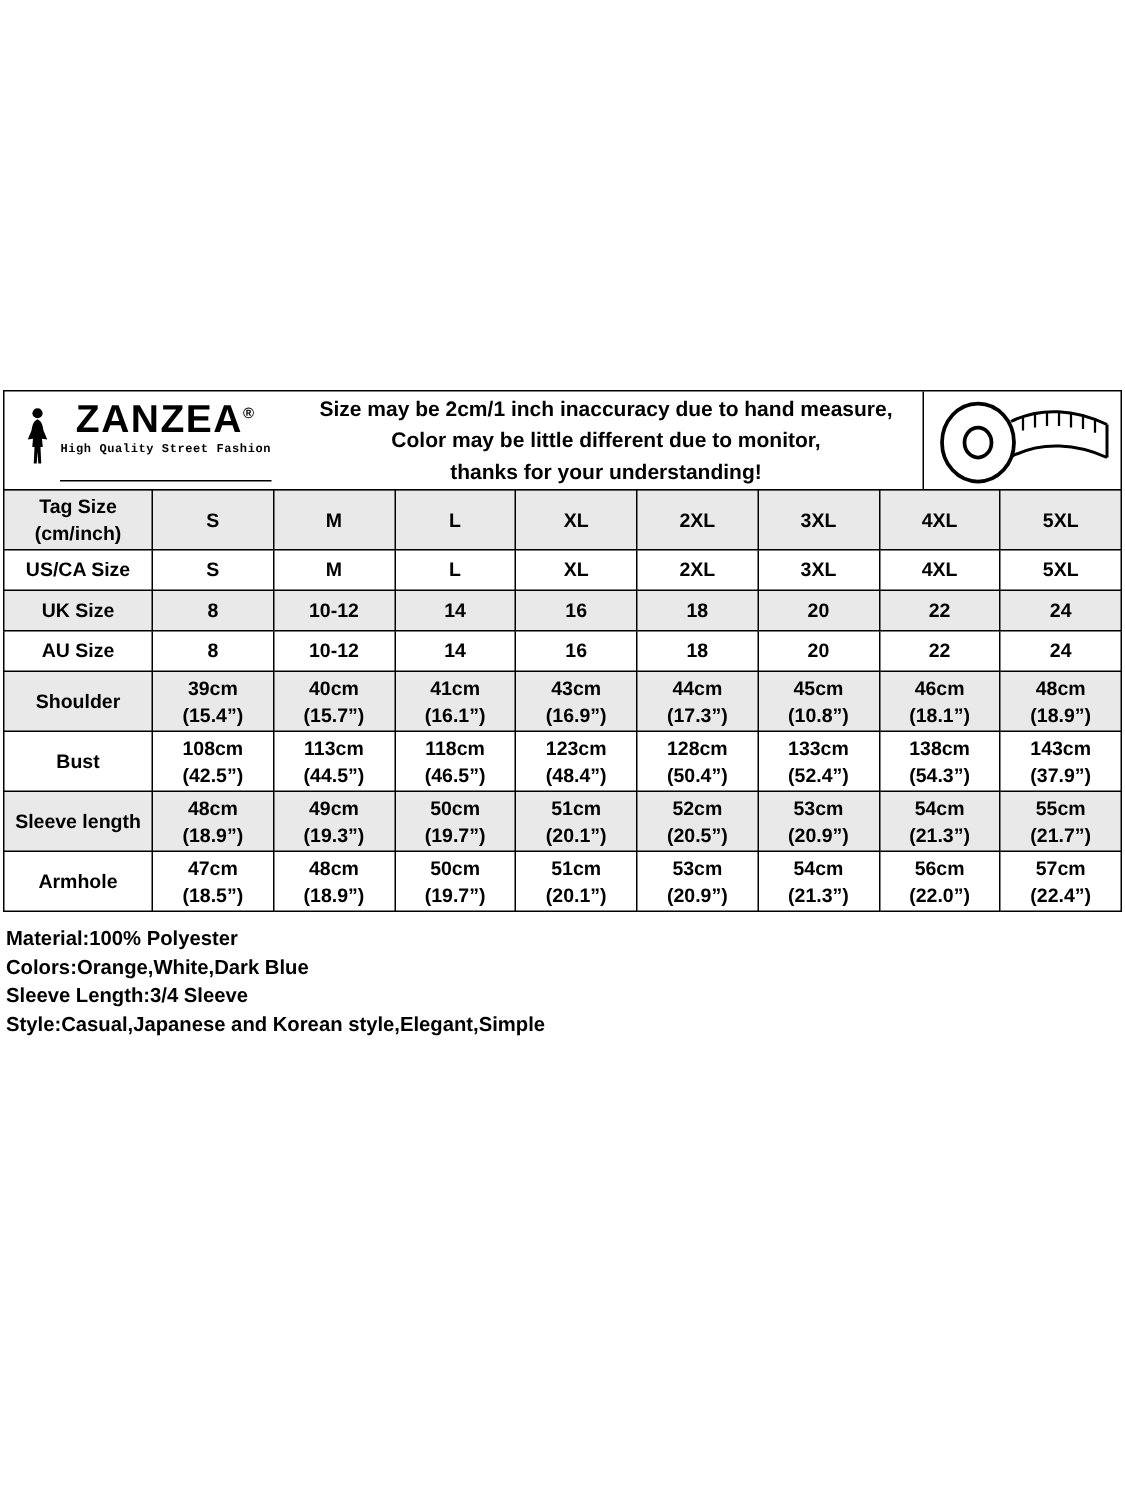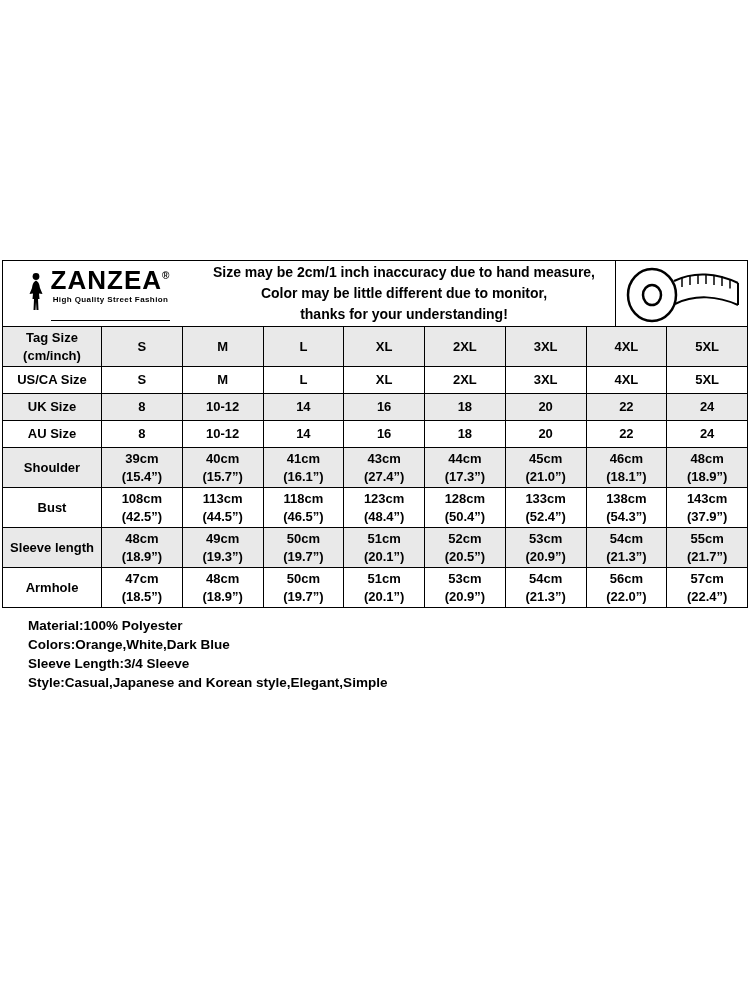--- a/index.html
+++ b/index.html
@@ -6,35 +6,35 @@
   body { margin: 0; background: #fff; color: #000; font-family: "Liberation Sans", sans-serif; }
   .page { position: relative; width: 750px; height: 748px; background: #fff; overflow: hidden; }
   .content { position: absolute; top: 260px; left: 2px; width: 746px; }
 
   
   .header { display: flex; align-items: stretch; border: 1px solid #000; height: 67px; background: #fff; }
   .logo-cell { width: 190px; display: flex; align-items: center; justify-content: center; gap: 5px; padding: 2px; }
   .logo-text-block { display: inline-block; text-align: center; }
   .brand-line { font-size: 26px; font-weight: bold; letter-spacing: 1px; line-height: 1; white-space: nowrap; }
   .brand-line sup { font-size: 10px; font-weight: bold; }
-  .tagline { display: block; font-size: 8px; font-weight: bold; letter-spacing: 0.4px; border-bottom: 1px solid #000; padding-bottom: 16px; margin-top: 2px; white-space: nowrap; }
+  .tagline { display: block; font-size: 8px; font-weight: bold; letter-spacing: 0.4px; border-bottom: 1px solid #000; padding-bottom: 16px; margin-top: 2px; white-space: nowrap; font-family: Liberation Mono, monospace; }
   .notice-cell { flex: 1; display: flex; flex-direction: column; justify-content: center; text-align: center; font-weight: bold; font-size: 14px; line-height: 1.5; }
   .tape-cell { width: 132px; border-left: 1px solid #000; display: flex; align-items: center; justify-content: center; }
 
   
   .size-table { border-collapse: collapse; width: 746px; table-layout: fixed; margin-top: -1px; padding-left: 11px; }
   .size-table td { border: 1px solid #000; text-align: center; vertical-align: middle; font-weight: bold; font-size: 13px; line-height: 1.35; white-space: pre-line; padding: 2px 1px; }
   .size-table tr { height: 27px; }
   .size-table tr:first-child { height: 36px; }
   .size-table tr.two-line { height: 38px; }
   .size-table tr.alt { background: #e9e9e9; }
   .c-label { width: 99px; }
 
   
-  .notes { margin-top: 8px; padding-left: 2px; margin-left: 24px; }
+  .notes { margin-top: 8px; padding-left: 2px; }
   .note-line { font-weight: bold; font-size: 13.5px; line-height: 19px; }
 </style>
 </head>
 <body>
 
 <div class="page">
   <div class="content">
 
     <div class="header">
       <div class="logo-cell">
@@ -133,25 +133,25 @@
           </tr>
           <tr class="alt two-line">
             <td>Shoulder</td>
             <td>39cm
 (15.4”)</td>
             <td>40cm
 (15.7”)</td>
             <td>41cm
 (16.1”)</td>
             <td>43cm
-(27.4”)</td>
+(16.9”)</td>
             <td>44cm
 (17.3”)</td>
             <td>45cm
-(21.0”)</td>
+(10.8”)</td>
             <td>46cm
 (18.1”)</td>
             <td>48cm
 (18.9”)</td>
           </tr>
           <tr class="two-line">
             <td>Bust</td>
             <td>108cm
 (42.5”)</td>
             <td>113cm

